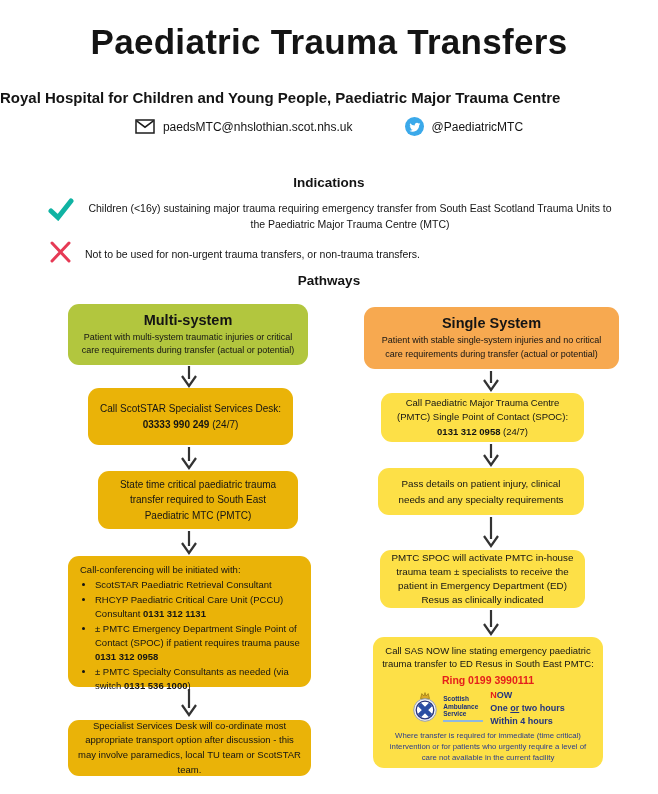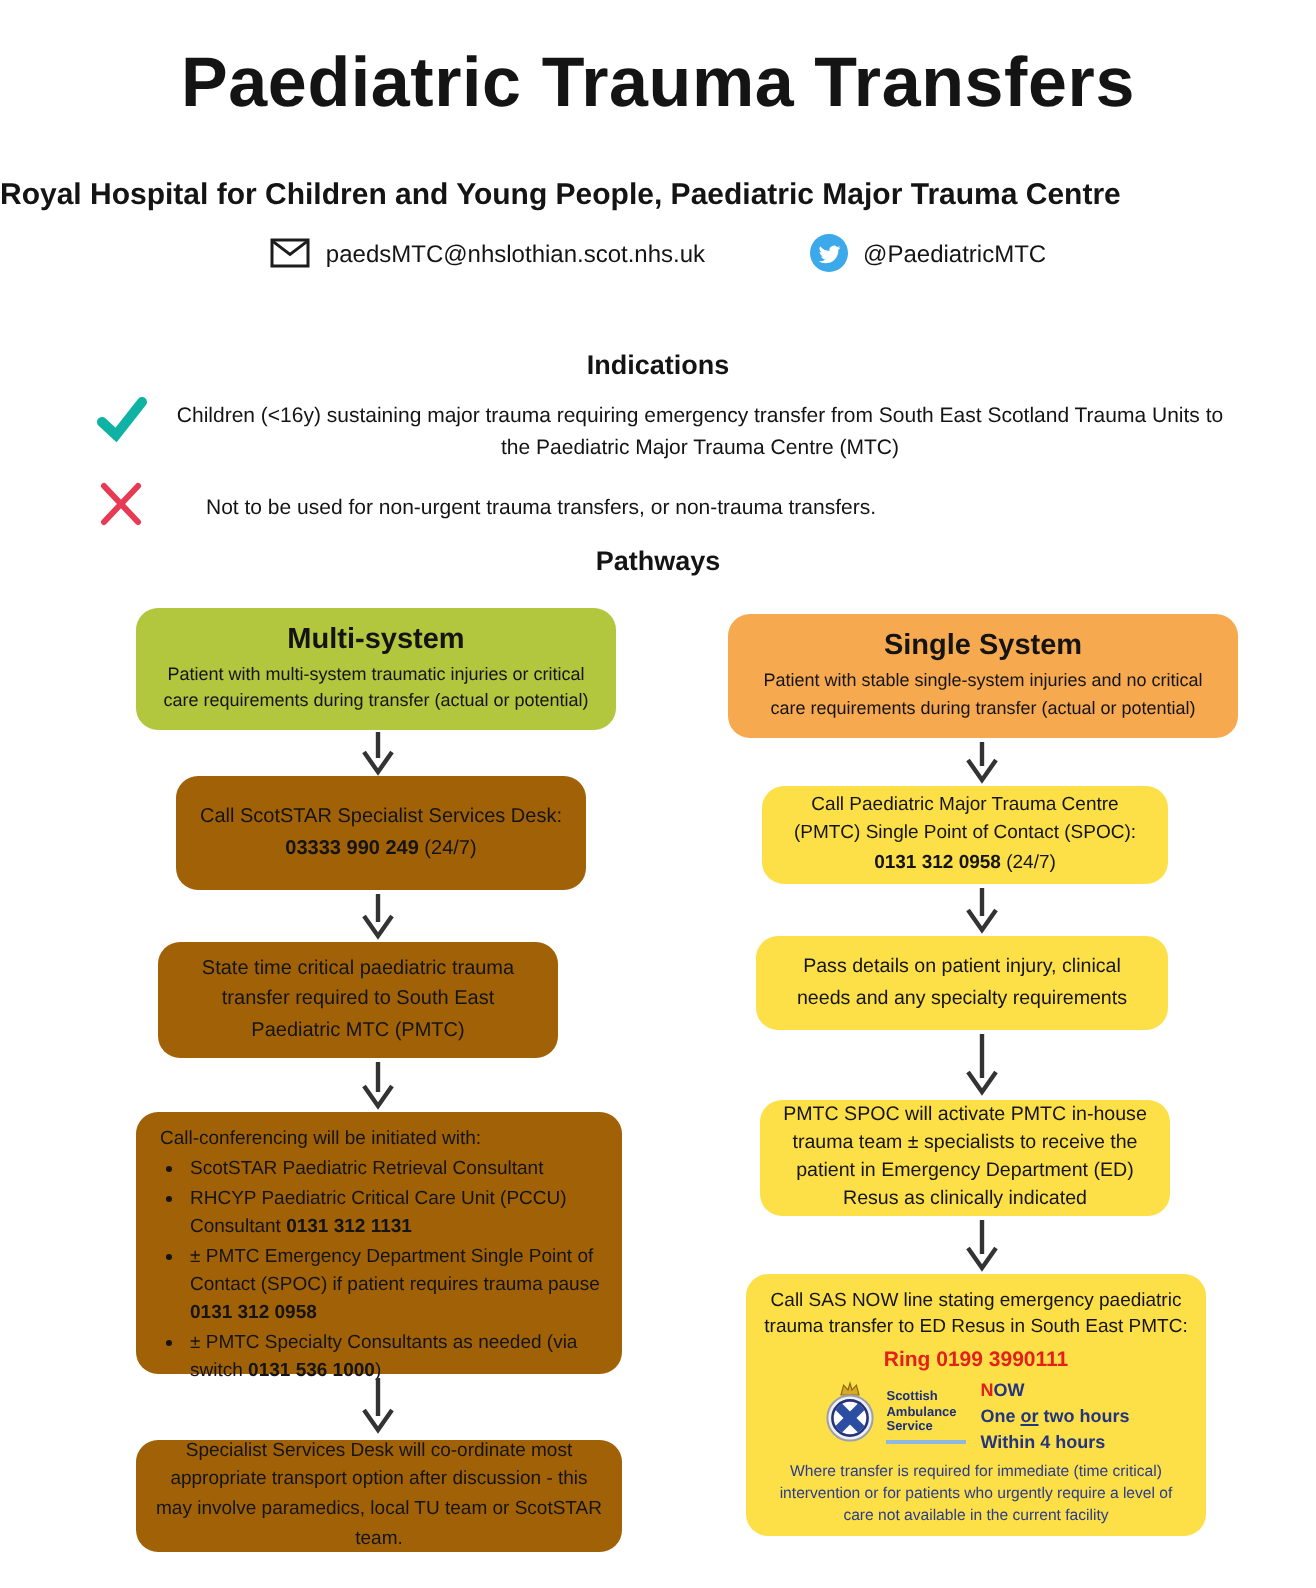--- a/index.html
+++ b/index.html
@@ -19,36 +19,36 @@
   .sec-heading { position:absolute; left:0; width:658px; text-align:center;
                  font-size:13.5px; font-weight:800; }
   #indications-heading { top:175px; }
   #pathways-heading   { top:273px; }
 
   .bullets { position:absolute; top:198px; left:48px; width:565px;
              display:flex; flex-direction:column; gap:8px;text-align:center; }
   .bullet-row { display:flex; align-items:flex-start; gap:13px; }
   .bicon { flex:0 0 24px; display:flex; justify-content:center; }
   .bullet-text { font-size:10.5px; line-height:1.55; padding-top:2px; }
-  #exclude-row .bullet-text { padding-top:5px;margin-left:18px; }
+  #exclude-row .bullet-text { padding-top:5px; }
 
   .fbox { position:absolute; border-radius:11px; box-sizing:border-box;
           display:flex; flex-direction:column; justify-content:center;
           text-align:center; }
   .olive  { background:#b2c63e; }
-  .green  { background:#a16207; }
+  .green  { background:#eab308; }
   .orange { background:#f7a950; }
   .yellow { background:#fde047; }
 
   .fbox-title { font-size:14.5px; font-weight:800; margin-bottom:3px; }
   .fbox-sub   { font-size:9px; line-height:1.5; }
 
   #multi-header { left:68px;  top:304px; width:240px; height:61px; padding:5px 13px; }
   #multi-step1  { left:88px;  top:388px; width:205px; height:57px; font-size:10px; line-height:1.6; padding:5px 8px; }
-  #multi-step2  { left:79px;  top:471px; width:200px; height:58px; font-size:10px; line-height:1.55; padding:5px 12px; }
+  #multi-step2  { left:98px;  top:471px; width:200px; height:58px; font-size:10px; line-height:1.55; padding:5px 12px; }
   #multi-conf   { left:68px;  top:556px; width:243px; height:131px; text-align:left;
                   font-size:9.5px; line-height:1.47; padding:7px 10px 6px 12px; justify-content:flex-start; }
   #multi-conf ul { margin:1px 0 0 0; padding-left:15px; }
   #multi-conf li { margin:0 0 1px 0; }
   #multi-step4  { left:68px;  top:720px; width:243px; height:56px; font-size:9.5px; line-height:1.55; padding:5px 9px; }
 
   #single-header { left:364px; top:307px; width:255px; height:62px; padding:5px 13px; }
   #single-step1  { left:381px; top:393px; width:203px; height:49px; font-size:9.5px; line-height:1.5; padding:4px 9px; }
   #single-step2  { left:378px; top:468px; width:206px; height:47px; font-size:9.8px; line-height:1.55; padding:4px 10px; }
   #single-step3  { left:380px; top:550px; width:205px; height:58px; font-size:9.8px; line-height:1.45; padding:4px 10px; }

